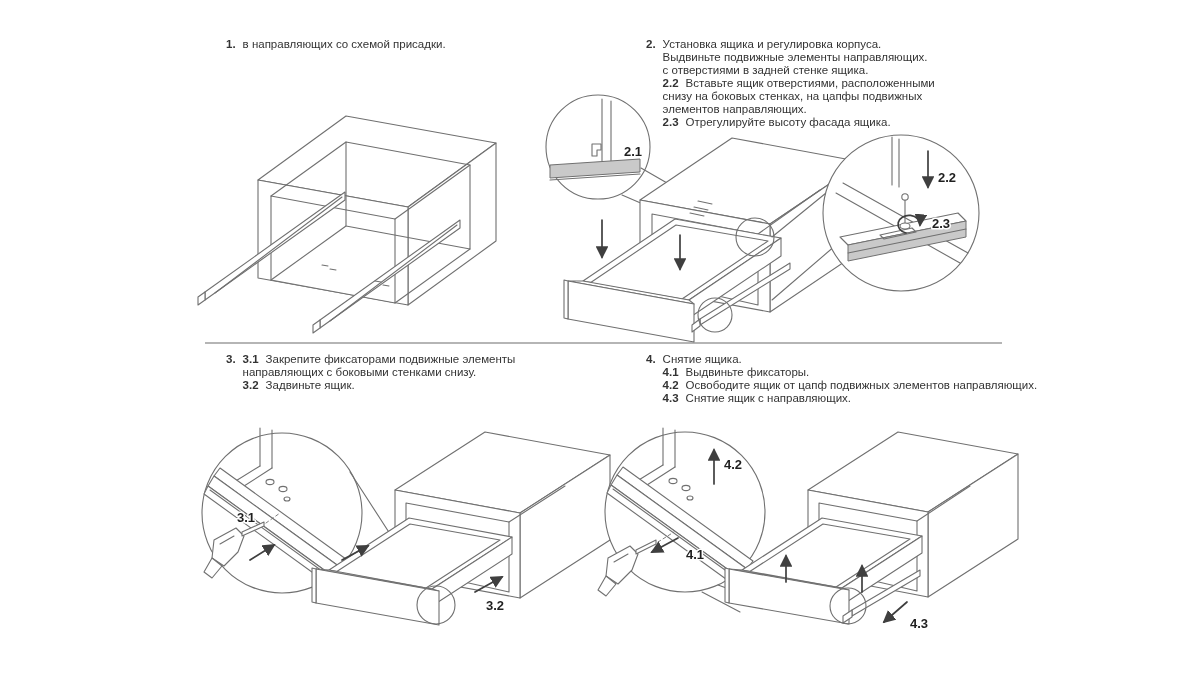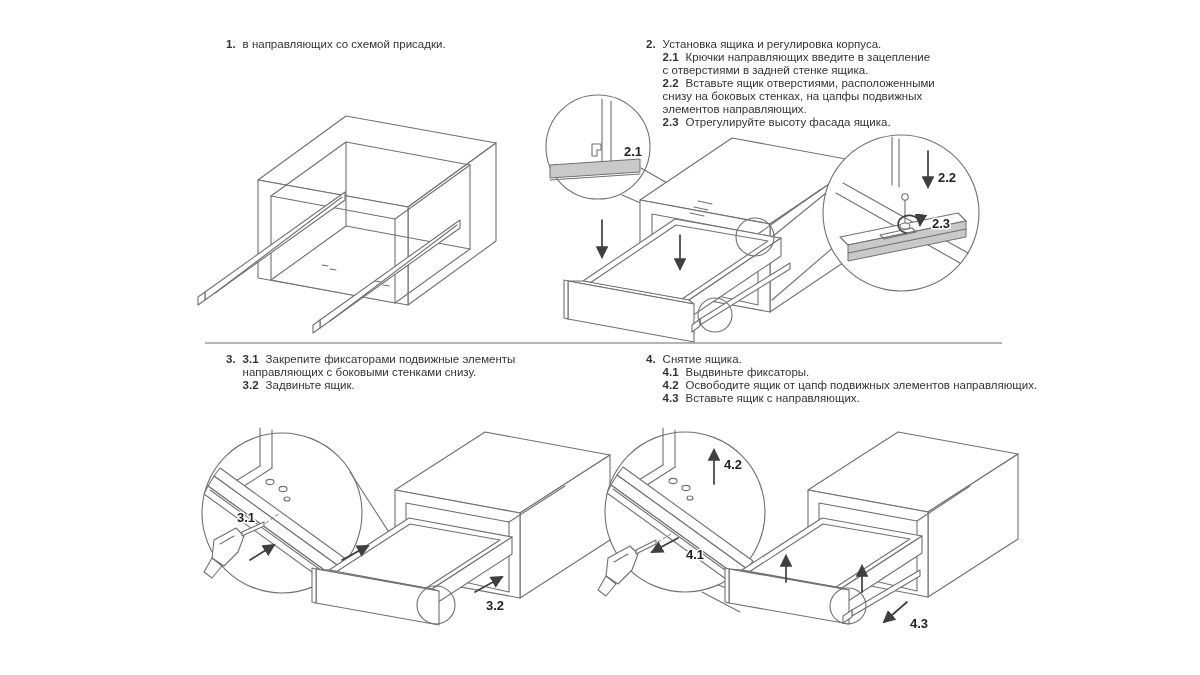--- a/index.html
+++ b/index.html
@@ -35,21 +35,21 @@
   <b class="num">1.</b>
   <div class="lines">
       <div class="ln"><span>в направляющих со схемой присадки.</span></div>
     </div>
 </div>
 
 <div class="sec" style="left:646px;top:38px">
   <b class="num">2.</b>
   <div class="lines">
       <div class="ln"><span>Установка ящика и регулировка корпуса.</span></div>
-      <div class="ln"><b class="stepnum">2.1</b><span>Крючки направляющих введите в зацепление</span></div>
+      <div class="ln"><span>Выдвиньте подвижные элементы направляющих.</span></div>
       <div class="ln"><span>с отверстиями в задней стенке ящика.</span></div>
       <div class="ln"><b class="stepnum">2.2</b><span>Вставьте ящик отверстиями, расположенными</span></div>
       <div class="ln"><span>снизу на боковых стенках, на цапфы подвижных</span></div>
       <div class="ln"><span>элементов направляющих.</span></div>
       <div class="ln"><b class="stepnum">2.3</b><span>Отрегулируйте высоту фасада ящика.</span></div>
     </div>
 </div>
 
 <div class="divider" style="left:205px;top:342px;width:797px"></div>
 
@@ -61,21 +61,21 @@
       <div class="ln"><b class="stepnum">3.2</b><span>Задвиньте ящик.</span></div>
     </div>
 </div>
 
 <div class="sec" style="left:646px;top:353px">
   <b class="num">4.</b>
   <div class="lines">
       <div class="ln"><span>Снятие ящика.</span></div>
       <div class="ln"><b class="stepnum">4.1</b><span>Выдвиньте фиксаторы.</span></div>
       <div class="ln"><b class="stepnum">4.2</b><span>Освободите ящик от цапф подвижных элементов направляющих.</span></div>
-      <div class="ln"><b class="stepnum">4.3</b><span>Вставьте ящик с направляющих.</span></div>
+      <div class="ln"><b class="stepnum">4.3</b><span>Снятие ящик с направляющих.</span></div>
     </div>
 </div>
 
 <svg class="art" width="1200" height="675" viewBox="0 0 1200 675">
   <defs>
     <marker id="mkA" viewBox="0 0 10 10" refX="8.5" refY="5" markerWidth="7.5" markerHeight="7.5" orient="auto">
       <path d="M0,0 L10,5 L0,10 Z" fill="#3f3f3f"></path>
     </marker>
   </defs>
 

